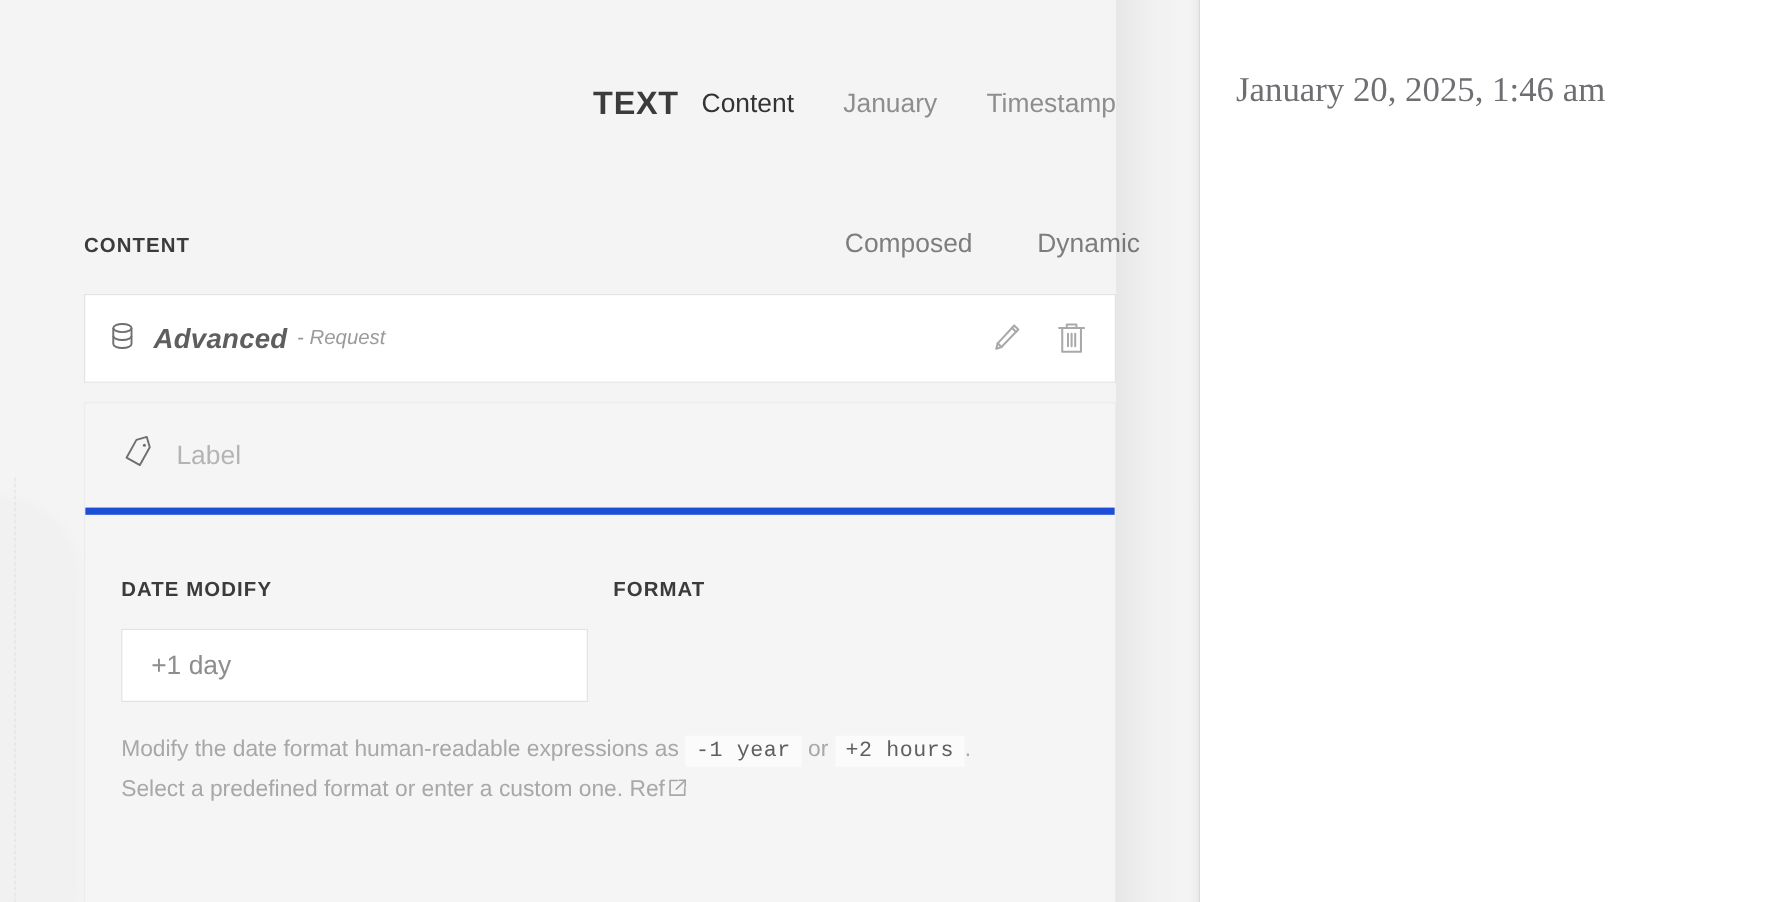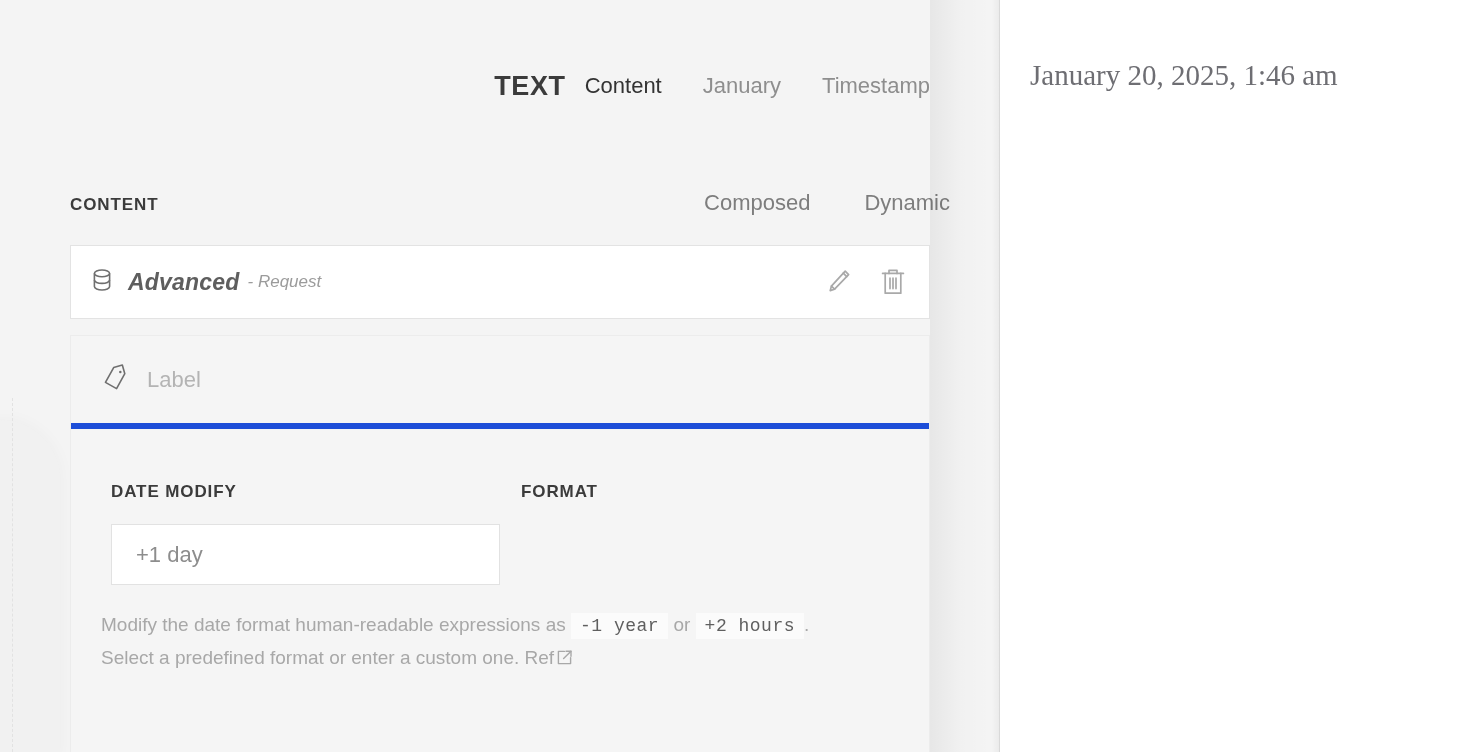--- a/index.html
+++ b/index.html
@@ -179,21 +179,20 @@
   .label-row .tag-icon { margin-right: 17px; display: block; }
   .label-placeholder {
     font-size: 22px;
     color: #b4b4b4;
   }
 
   .fields-area { padding: 53px 0 0 30px; }
   .field-labels {
     display: flex;
     gap: 0;
-    margin-left: 10px;
   }
   .field-col-1 { width: 410px; }
   .field-col-2 { width: 390px; }
   .field-label {
     font-size: 17px;
     font-weight: bold;
     letter-spacing: 0.9px;
     color: #3b3b3b;
     margin-bottom: 22px;
   }

